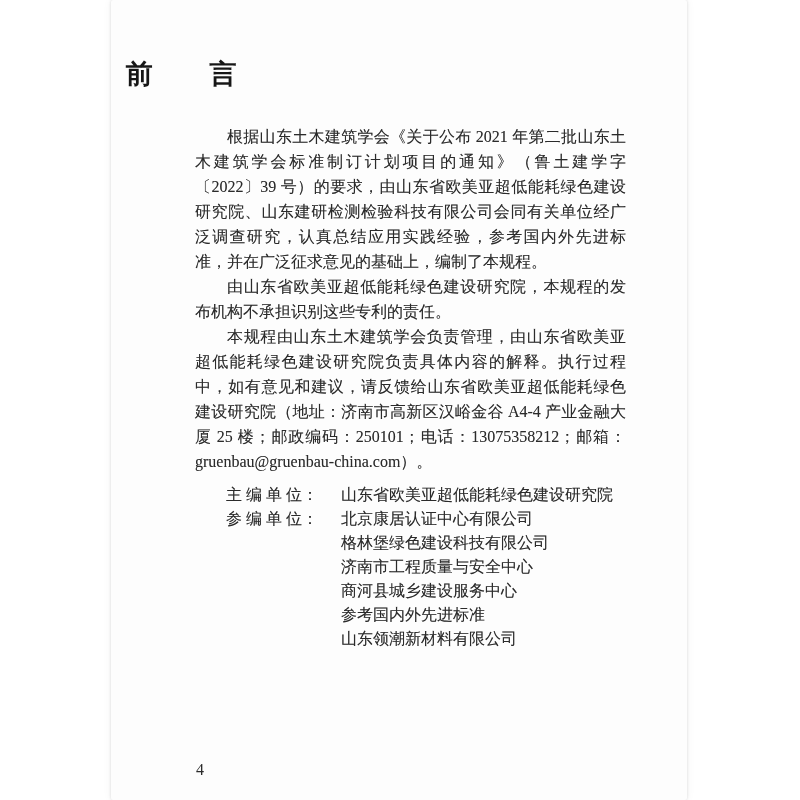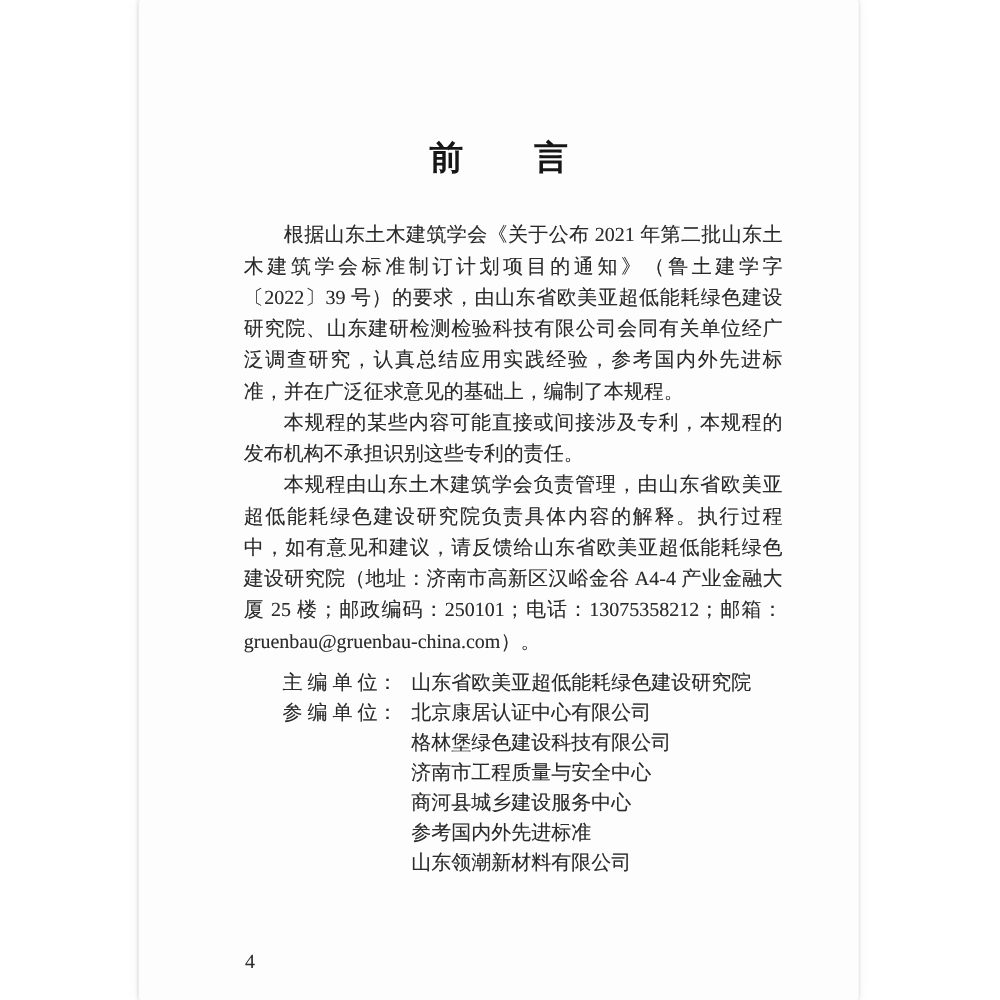--- a/index.html
+++ b/index.html
@@ -11,22 +11,22 @@
   .stage{
     position:relative;width:800px;height:800px;background:#ffffff;overflow:hidden;
   }
   .sheet{
     position:absolute;left:111px;top:0;width:576px;height:800px;
     background:#fdfdfd;
     box-shadow:0 0 3px rgba(0,0,0,0.14), 0 0 10px rgba(0,0,0,0.05);
     border-radius:2px;
   }
   .title{
-    margin:108px 0 0 0;
-    text-align:center;
+    margin:56px 0 0 0;
+    text-align:left;
     font-size:27px;
     font-weight:bold;
     letter-spacing:.55em;
     text-indent:.55em;
     color:#161616;
   }
   .docbody{
     margin:32px 61px 0 84px;
     font-size:16px;
     line-height:25px;
@@ -35,37 +35,37 @@
     text-shadow:0 0 0.5px rgba(40,40,40,0.35);
   }
   .docbody p{margin:0;text-indent:2em;}
   .editors{
     margin:9px 0 0 31px;
     line-height:24px;
     text-align:left;
   }
   .ed-row{display:flex;align-items:flex-start;}
   .ed-label{flex:0 0 103px;white-space:nowrap;}
-  .ed-items{flex:1;}
+  .ed-items{flex:1;margin-left:12px;}
   .pagenum{
     position:absolute;left:85px;bottom:21px;
     font-size:16px;color:#2b2b2b;
   }
 </style>
 </head>
 <body>
 
 <div class="stage">
   <div class="sheet">
 
     <h1 class="title">前　言</h1>
 
     <div class="docbody">
       <p>根据山东土木建筑学会《关于公布 2021 年第二批山东土木建筑学会标准制订计划项目的通知》（鲁土建学字〔2022〕39 号）的要求，由山东省欧美亚超低能耗绿色建设研究院、山东建研检测检验科技有限公司会同有关单位经广泛调查研究，认真总结应用实践经验，参考国内外先进标准，并在广泛征求意见的基础上，编制了本规程。</p>
-      <p>本规程的某些内容可能直接或间接涉及专利，本规程的发布机构不承担识别这些专利的责任。</p>
+      <p>由山东省欧美亚超低能耗绿色建设研究院，本规程的发布机构不承担识别这些专利的责任。</p>
       <p>本规程由山东土木建筑学会负责管理，由山东省欧美亚超低能耗绿色建设研究院负责具体内容的解释。执行过程中，如有意见和建议，请反馈给山东省欧美亚超低能耗绿色建设研究院（地址：济南市高新区汉峪金谷 A4-4 产业金融大厦 25 楼；邮政编码：250101；电话：13075358212；邮箱：gruenbau@gruenbau-china.com）。</p>
 
       <div class="editors">
 
         <div class="ed-row">
           <span class="ed-label">主 编 单 位：</span>
           <div class="ed-items">
             <div>山东省欧美亚超低能耗绿色建设研究院</div>
           </div>
         </div>

